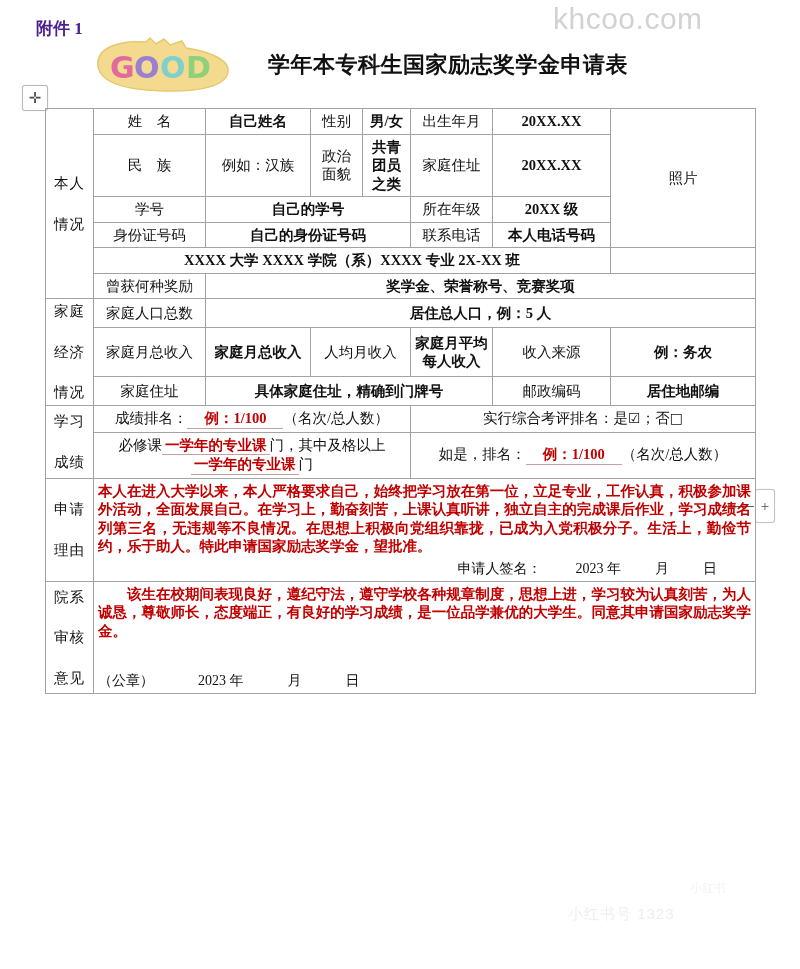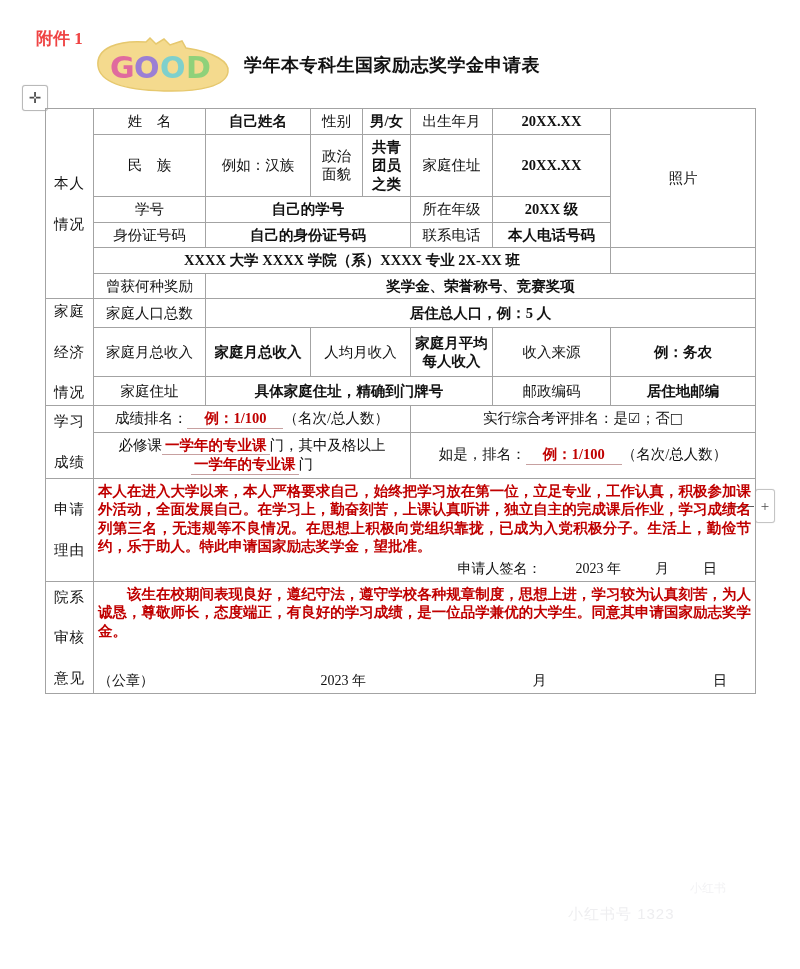--- a/index.html
+++ b/index.html
@@ -28,34 +28,35 @@
   }
   .wm-bottom2 {
     position:absolute; left:690px; top:880px;
     font-family:"Liberation Sans", sans-serif;
     font-size:12px; color:#f2f2f4;
     user-select:none;
   }
 
   
   .attach {
-    position:absolute; left:36px; top:27px;
-    font-size:17px; color:#ef4444; font-weight:600;
+    position:absolute; left:36px; top:17px;
+    font-size:17px; color:#4c1d95; font-weight:600;
     font-family:"Liberation Serif", serif;
   }
   .title-row {
     position:absolute; left:90px; top:36px;
     display:flex; align-items:center; gap:6px;
   }
   .logo { width:148px; height:58px; position:relative; }
   .logo svg { display:block; }
   .form-title {
-    font-size:18px; font-weight:700; color:#111;
+    font-size:22px; font-weight:700; color:#111;
     letter-spacing:0.5px; white-space:nowrap;
     font-family:"Liberation Serif", serif;
+    margin-left:24px;
   }
 
   
   .move-handle {
     position:absolute; left:22px; top:85px;
     width:26px; height:26px; background:#fff;
     border:1px solid #b9b9b9; border-radius:3px;
     display:flex; align-items:center; justify-content:center;
     box-shadow:0 0 1px rgba(0,0,0,.25);
   }
@@ -108,37 +109,38 @@
     padding:6px 8px 4px 10px;
     line-height:1.55; font-size:14px;
   }
   .para .red { display:block; text-align:justify; text-justify:inter-ideograph; }
   .sign-line {
     display:flex; justify-content:flex-end; gap:34px;
     color:#111; font-weight:400; font-size:14px;
     margin-top:4px; padding-right:34px;text-align:center;
   }
   .seal-line {
-    display:flex; justify-content:space-between; gap:44px;
+    display:flex; justify-content:flex-start; gap:44px;
     color:#111; font-weight:400; font-size:14px;
     padding-right:24px;
   }
   .ul-slot {
     display:inline-block; border-bottom:1px solid #333;
     min-width:96px; padding:0 3px;
   }
   .ul-slot.red { border-bottom:1px solid #c7a0a0; }
   .score-cell { font-size:14px; line-height:1.5; }
   .cb { font-family:"DejaVu Sans", sans-serif; font-size:14px; }
 </style>
 </head>
 <body>
 
 <div class="page">
 
+  <div class="wm-top">khcoo.com</div>
   <div class="wm-bottom">小红书号 1323</div>
   <div class="wm-bottom2">小红书</div>
 
   <div class="attach">附件 1</div>
 
   <div class="title-row">
     <div class="logo">
       <svg width="148" height="58" viewBox="0 0 148 58">
         <path d="M8 30 C6 12 28 4 56 6 L60 2 L66 8 L74 3 L80 9 L92 5 L96 12 C124 16 140 26 138 36 C136 50 110 56 74 55 C34 54 10 46 8 30 Z" fill="#f4da8e" stroke="#e6c86e" stroke-width="1.5"></path>
         <text x="20" y="42" font-family="DejaVu Sans, sans-serif" font-size="30" font-weight="700" fill="#e06b9e">G</text>

